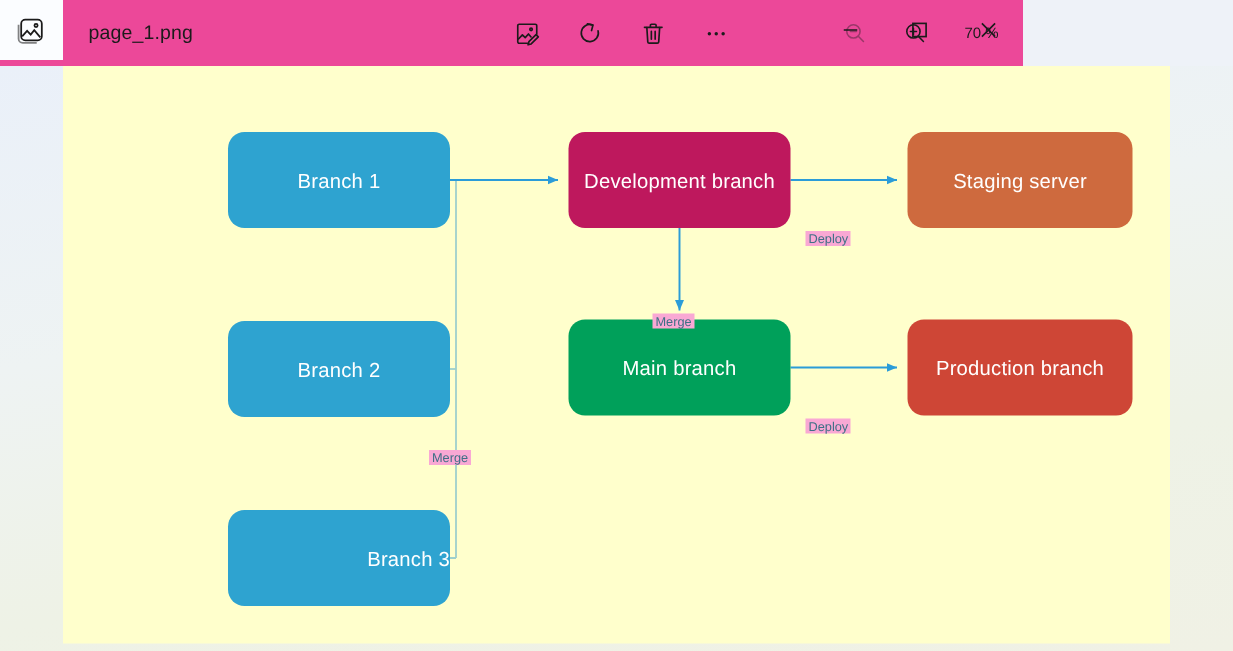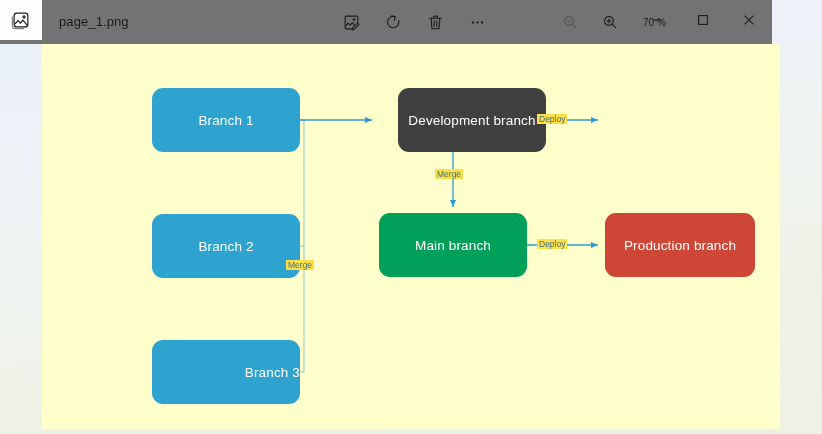--- a/index.html
+++ b/index.html
@@ -13,22 +13,22 @@
   .app-window {
     position: relative;
     width: 822px; height: 434px;
     background: #eef2f8;
     overflow: hidden;
   }
 
   
   .titlebar {
     position: absolute; top: 0; left: 0;
-    width: 772px; height: 44px;
-    background: #737373;
+    width: 682px; height: 44px;
+    background: #ec4899;
     display: flex; align-items: center;
   }
   .titlebar-left-chip {
     position: absolute; left: 0; top: 0;
     width: 42px; height: 40px;
     background: #fbfdff;
     display: flex; align-items: center; justify-content: center;
   }
   .app-icon { width: 22px; height: 22px; display: block; }
 
@@ -100,24 +100,25 @@
     font-size: 13.5px;
     letter-spacing: .15px;
     text-align: center;
     user-select: none;
   }
 
   .edge-label {
     position: absolute;
     font-size: 8.5px;
     color: #3f6f86;
-    background: #fde047;
+    background: #f9a8d4;
     padding: 0 2px;
     white-space: nowrap;
     user-select: none;
+    margin-top: 40px;
   }
 </style>
 </head>
 <body>
 
 <div class="app-window">
 
   <div class="titlebar">
 
     <div class="titlebar-left-chip">
@@ -247,28 +248,31 @@
         </div>
 
         <div class="node" style="left:110px; top:170px; width:148px; height:64px; background:#2ea3d0;">
           <span>Branch 2</span>
         </div>
 
         <div class="node" style="left:110px; top:296px; width:148px; height:64px; background:#2ea3d0;justify-content:flex-end;">
           <span>Branch 3</span>
         </div>
 
-        <div class="node" style="left:356px; top:44px; width:148px; height:64px; background:#404040;">
+        <div class="node" style="left:337px; top:44px; width:148px; height:64px; background:#be185d;">
           <span>Development branch</span>
         </div>
 
         <div class="node" style="left:337px; top:169px; width:148px; height:64px; background:#00a05a;">
           <span>Main branch</span>
         </div>
 
+        <div class="node" style="left:563px; top:44px; width:150px; height:64px; background:#ce6a3e;">
+          <span>Staging server</span>
+        </div>
 
         <div class="node" style="left:563px; top:169px; width:150px; height:64px; background:#ce4636;">
           <span>Production branch</span>
         </div>
 
         <div class="edge-label" style="left:244px; top:216px;">Merge</div>
 
         <div class="edge-label" style="left:393px; top:125px;">Merge</div>
 
         <div class="edge-label" style="left:495px; top:70px;">Deploy</div>

